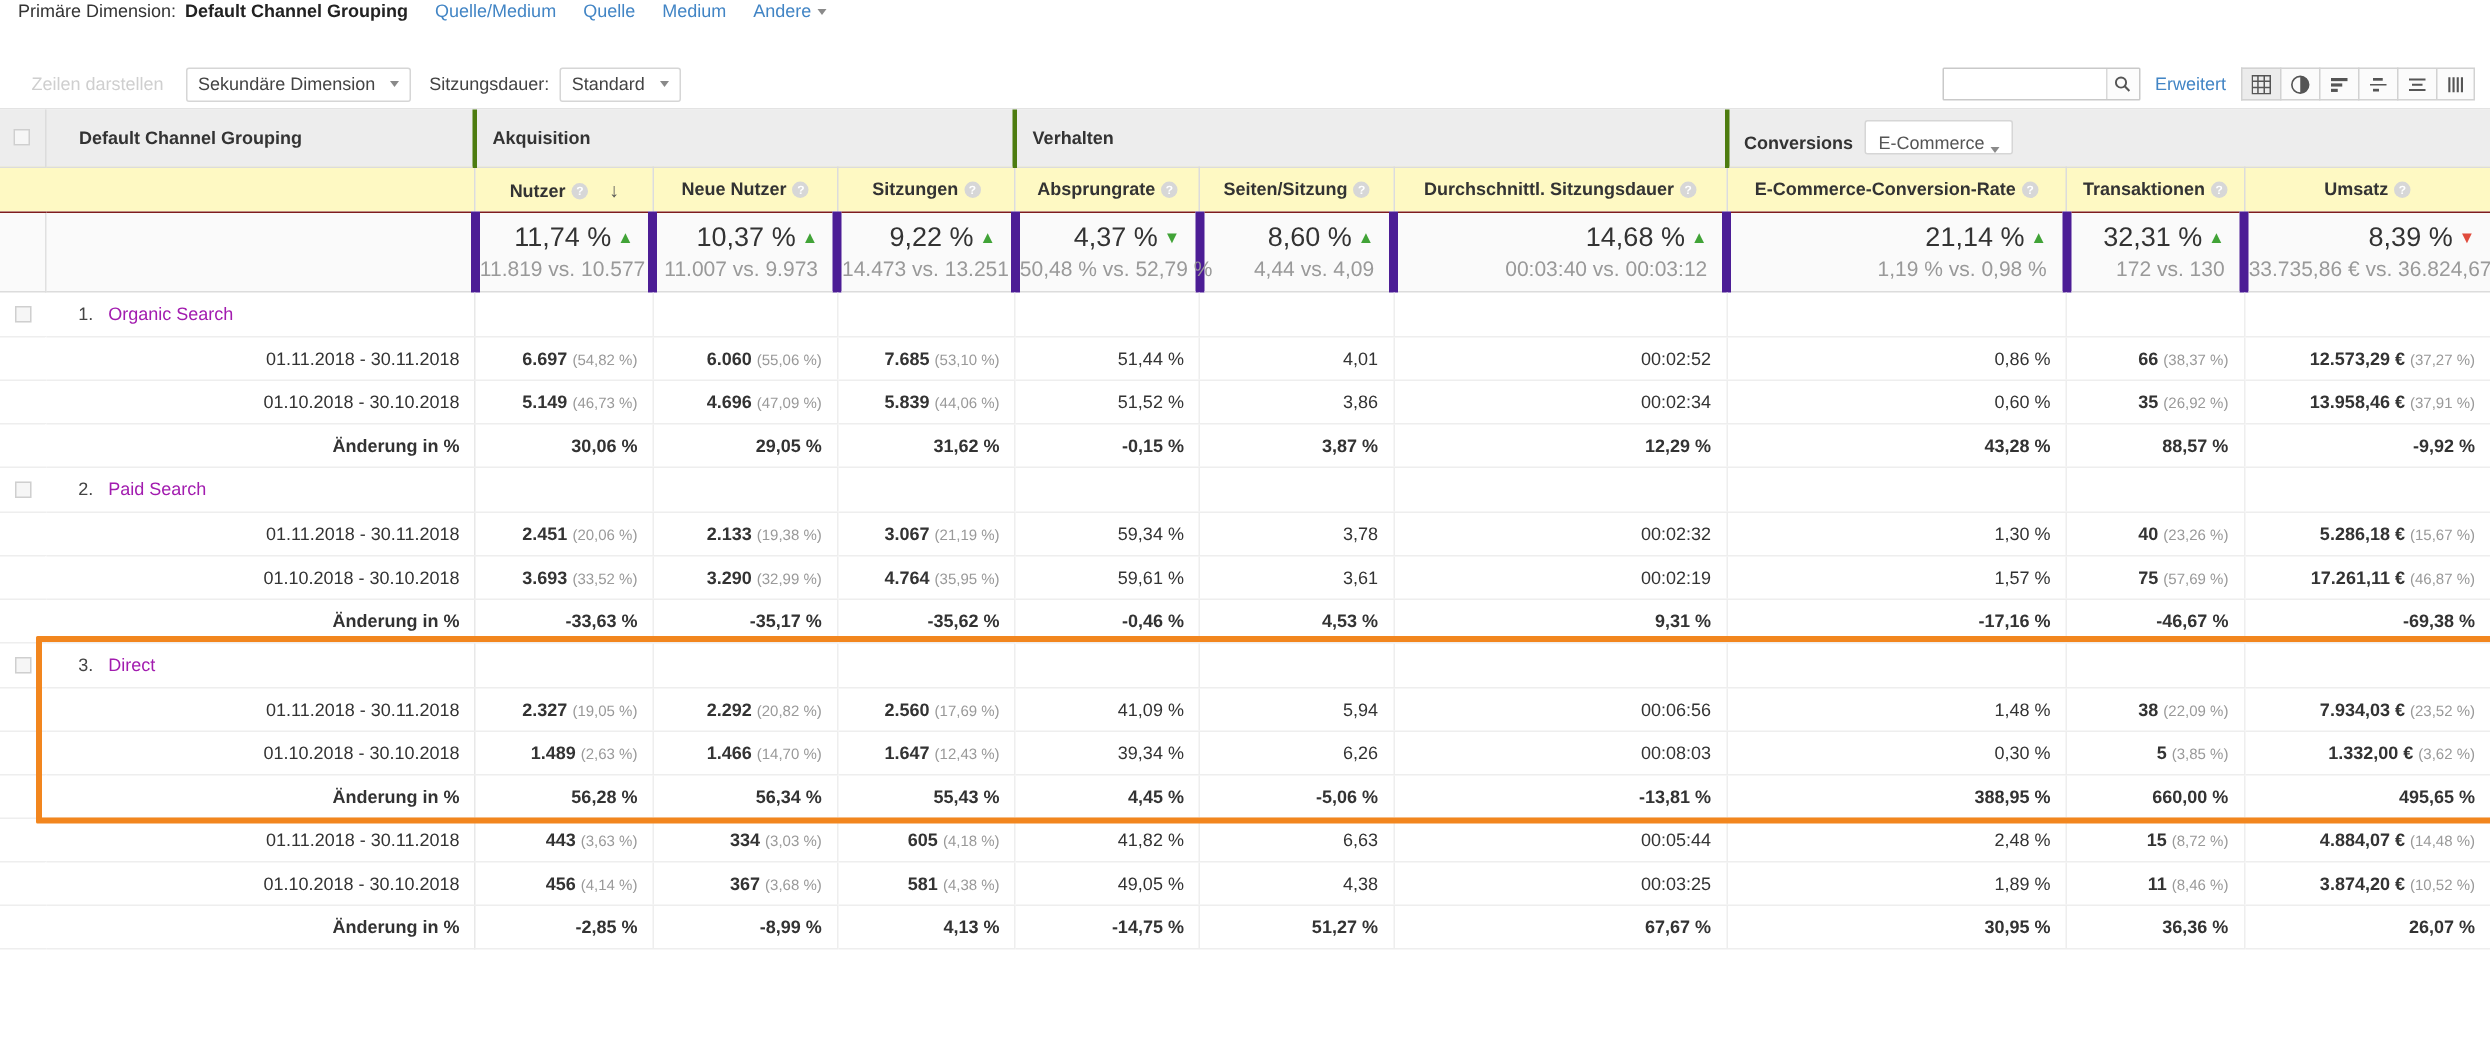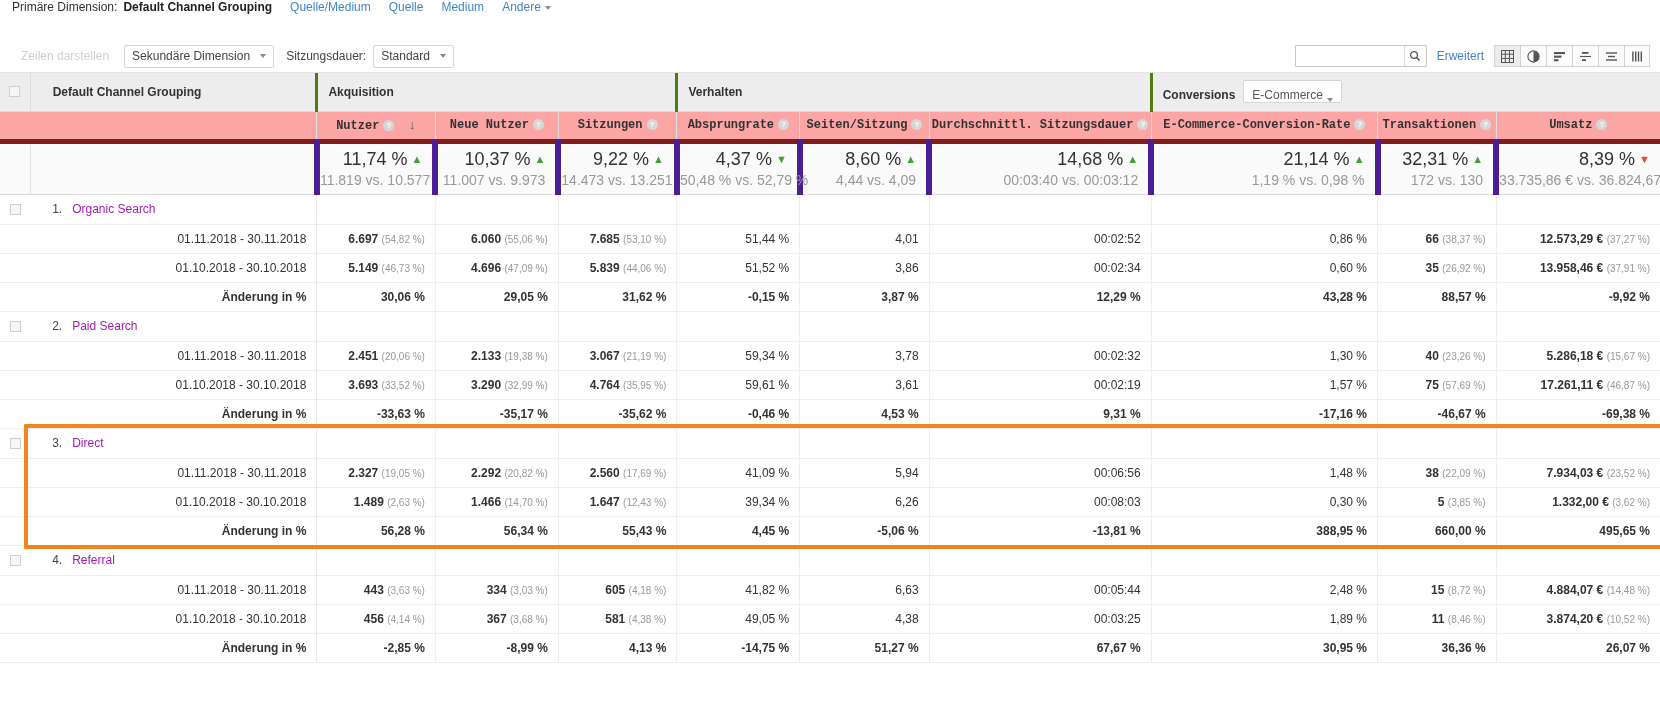--- a/index.html
+++ b/index.html
@@ -86,25 +86,24 @@
     font-weight: bold; color: #333; font-size: 12px;
   }
   .hdr-top td.grp { padding-left: 10px; }
   .hdr-top td.chk { border-right: 1px solid #dcdcdc; }
   .hdr-top td.dimcell {
     border-right: 1px solid #dcdcdc; padding-left: 22px; font-weight:bold;
   }
   .hdr-top td.sep-l { border-left: 3px solid #4d7c0f; }
 
   .hdr-sub td {
-    background: #fca5a5; height: 30px; vertical-align: middle;
-    border-bottom: 5px solid #7f1d1d; border-left: 1px solid #dcdcdc;
+    background: #fef9c3; height: 30px; vertical-align: middle;
+    border-bottom: 1px solid #7f1d1d; border-left: 1px solid #dcdcdc;
     font-weight: bold; color: #333; text-align: center; font-size: 12px;
     white-space: nowrap;
-    font-family: Liberation Mono, monospace;
   }
   .hdr-sub td.blank { border-left: 0; }
   .qmark {
     display:inline-block; width:11px; height:11px; border-radius:50%;
     background:#d7d7d7; color:#fff; font-size:8px; line-height:11px;
     text-align:center; margin-left:4px; vertical-align: middle; font-weight:bold;
     cursor: pointer;
   }
   .sortarrow { margin-left: 14px; color:#555; font-size: 13px; }
 
@@ -491,35 +490,20 @@
           <td><span class="">56,28 %</span></td>
           <td><span class="">56,34 %</span></td>
           <td><span class="">55,43 %</span></td>
           <td><span class="">4,45 %</span></td>
           <td><span class="">-5,06 %</span></td>
           <td><span class="">-13,81 %</span></td>
           <td><span class="">388,95 %</span></td>
           <td><span class="">660,00 %</span></td>
           <td><span class="">495,65 %</span></td>
         </tr>
-        <tr class="grp-row">
-          <td class="chk">
-            <span class="cb"></span>
-          </td>
-          <td class="dimcell"><span class="grp-label"><span class="num">4.</span><a href="#">Referral</a></span></td>
-          <td></td>
-          <td></td>
-          <td></td>
-          <td></td>
-          <td></td>
-          <td></td>
-          <td></td>
-          <td></td>
-          <td></td>
-        </tr>
         <tr class="data-row">
           <td class="chk"></td>
           <td class="dimcell">01.11.2018 - 30.11.2018</td>
           <td><span class="strongv">443</span> <span class="pct-paren">(3,63 %)</span></td>
           <td><span class="strongv">334</span> <span class="pct-paren">(3,03 %)</span></td>
           <td><span class="strongv">605</span> <span class="pct-paren">(4,18 %)</span></td>
           <td><span class="">41,82 %</span></td>
           <td><span class="">6,63</span></td>
           <td><span class="">00:05:44</span></td>
           <td><span class="">2,48 %</span></td>

